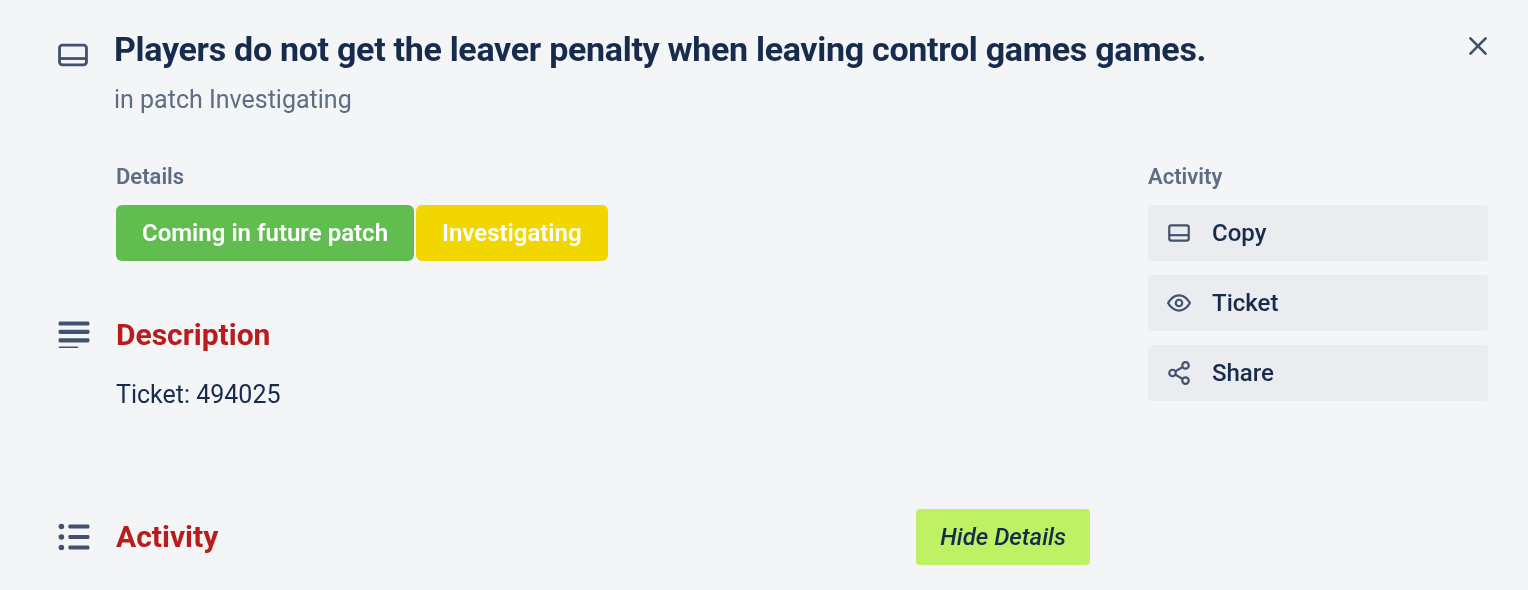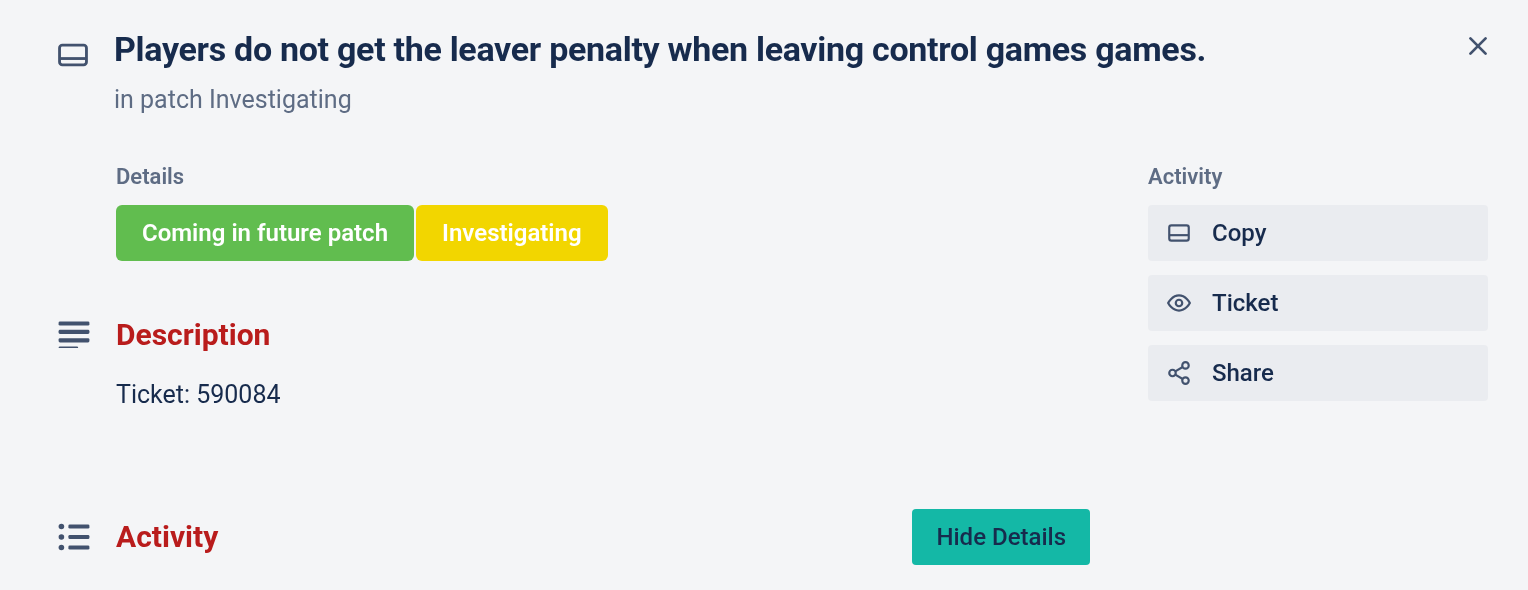--- a/index.html
+++ b/index.html
@@ -110,28 +110,29 @@
     .activity-row {
       display: flex;
       align-items: center;
       gap: 24px;
       margin-left: -60px;
       margin-top: 100px;
       text-align: center;
     }
     .hide-details-btn {
       margin-left: auto;
-      background: #14b8a6;
+      background: #bef264;
       border-radius: 4px;
       padding: 14px 24px;
       font-size: 24px;
       font-weight: 500;
       color: #172b4d;
       cursor: pointer;
       margin-right: 10px;
+      font-style: italic;
     }
   </style>
 </head>
 <body>
 
 <div class="close-btn">
   <svg width="26" height="26" viewBox="0 0 24 24" fill="none" stroke="currentColor" stroke-width="2.5" stroke-linecap="round">
       <line x1="5" y1="5" x2="19" y2="19"></line>
       <line x1="19" y1="5" x2="5" y2="19"></line>
     </svg>
@@ -166,21 +167,21 @@
       <div class="section-icon">
         <svg width="34" height="28" viewBox="0 0 24 20" fill="currentColor">
             <rect x="1" y="1" width="22" height="3" rx="1"></rect>
             <rect x="1" y="7" width="22" height="3" rx="1"></rect>
             <rect x="1" y="13" width="22" height="3" rx="1"></rect>
             <rect x="1" y="19" width="14" height="3" rx="1"></rect>
           </svg>
       </div>
       <div class="section-heading">Description</div>
     </div>
-    <div class="desc-body">Ticket: 590084</div>
+    <div class="desc-body">Ticket: 494025</div>
 
     <div class="activity-row">
       <div class="section-icon">
         <svg width="34" height="28" viewBox="0 0 24 20" fill="currentColor">
             <circle cx="3" cy="2.5" r="2"></circle>
             <rect x="8" y="1" width="15" height="3" rx="1"></rect>
             <circle cx="3" cy="10" r="2"></circle>
             <rect x="8" y="8.5" width="15" height="3" rx="1"></rect>
             <circle cx="3" cy="17.5" r="2"></circle>
             <rect x="8" y="16" width="15" height="3" rx="1"></rect>

